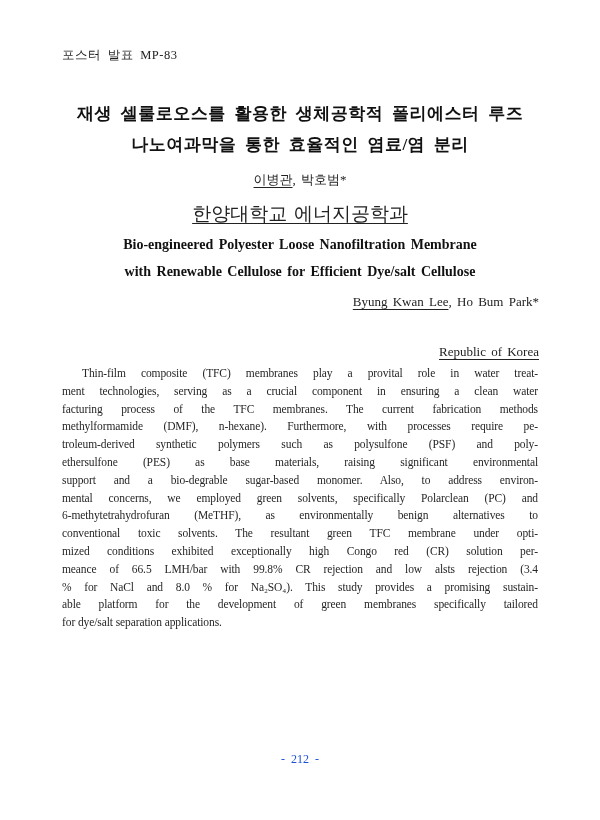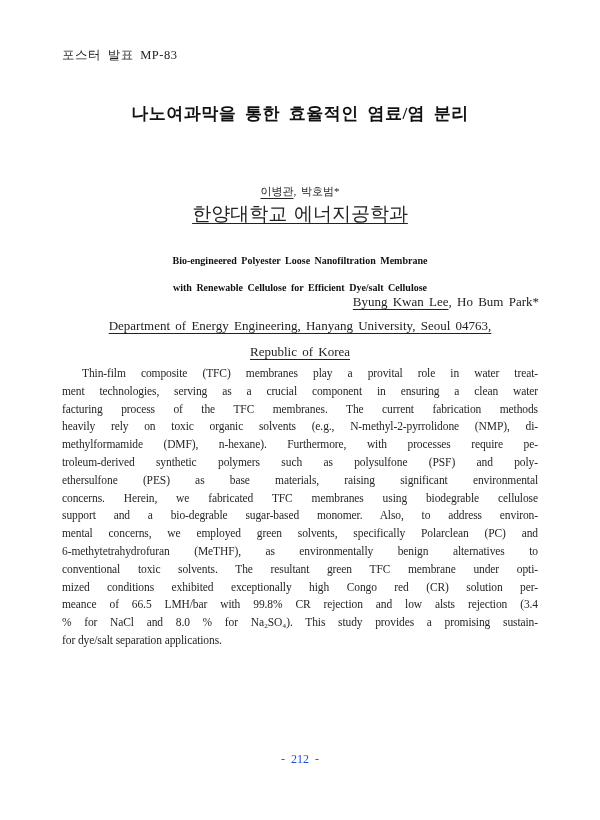--- a/index.html
+++ b/index.html
@@ -40,53 +40,53 @@
   .k-title {
     top: 98px;
     font-size: 17px;
     font-weight: bold;
     line-height: 31px;
     color: #111111;
     word-spacing: 4px;
     letter-spacing: 0.5px;
   }
   .k-authors {
-    top: 184px;
-    font-size: 11px;
+    top: 171px;
+    font-size: 13px;
     word-spacing: 2px;
   }
   .k-affil {
     top: 201px;
     font-size: 19px;
     word-spacing: 2px;
   }
   .e-title {
     top: 231px;
-    font-size: 10px;
+    font-size: 14px;
     font-weight: bold;
     line-height: 27px;
     color: #111111;
     word-spacing: 2px;
-    margin-top: 16px;
   }
   .e-authors {
     top: 294px;
     font-size: 13px;
     word-spacing: 2px;
     text-align: right;
   }
   .e-affil1 {
     top: 318px;
     font-size: 13px;
     word-spacing: 2px;
   }
   .e-affil2 {
     top: 344px;
     font-size: 13px;
     word-spacing: 2px;
+    text-align: right;
   }
   .abstract {
     position: absolute;
     left: 62px;
     top: 365px;
     width: 476px;
     font-size: 11.5px;
     line-height: 17.8px;
     letter-spacing: -0.1px;
     color: #262626;
@@ -111,62 +111,59 @@
   }
 </style>
 </head>
 <body>
 
 <div class="page">
 
   <div class="header-label">포스터 발표 MP-83</div>
 
   <div class="centered k-title">
+    <div>재생 셀룰로오스를 활용한 생체공학적 폴리에스터 루즈</div>
     <div>나노여과막을 통한 효율적인 염료/염 분리</div>
   </div>
 
   <div class="centered k-authors">
     <span class="u">이병관</span><span>, 박호범*</span>
   </div>
 
   <div class="centered k-affil">
     <span class="u">한양대학교 에너지공학과</span>
   </div>
 
   <div class="centered e-title">
     <div>Bio-engineered Polyester Loose Nanofiltration Membrane</div>
     <div>with Renewable Cellulose for Efficient Dye/salt Cellulose</div>
   </div>
 
   <div class="centered e-authors">
     <span class="u">Byung Kwan Lee</span><span>, Ho Bum Park*</span>
   </div>
 
-  <div class="centered e-affil1">
-    <span class="u">Department of Energy Engineering, Hanyang University, Seoul 04763,</span>
-  </div>
 
   <div class="centered e-affil2">
     <span class="u">Republic of Korea</span>
   </div>
 
   <div class="abstract">
       <div class="abs-line">Thin-film composite (TFC) membranes play a provital role in water treat-</div>
       <div class="abs-line">ment technologies, serving as a crucial component in ensuring a clean water</div>
       <div class="abs-line">facturing process of the TFC membranes. The current fabrication methods</div>
-      <div class="abs-line">heavily rely on toxic organic solvents (e.g., N-methyl-2-pyrrolidone (NMP), di-</div>
       <div class="abs-line">methylformamide (DMF), n-hexane). Furthermore, with processes require pe-</div>
       <div class="abs-line">troleum-derived synthetic polymers such as polysulfone (PSF) and poly-</div>
       <div class="abs-line">ethersulfone (PES) as base materials, raising significant environmental</div>
-      <div class="abs-line">concerns. Herein, we fabricated TFC membranes using biodegrable cellulose</div>
       <div class="abs-line">support and a bio-degrable sugar-based monomer. Also, to address environ-</div>
       <div class="abs-line">mental concerns, we employed green solvents, specifically Polarclean (PC) and</div>
       <div class="abs-line">6-methytetrahydrofuran (MeTHF), as environmentally benign alternatives to</div>
       <div class="abs-line">conventional toxic solvents. The resultant green TFC membrane under opti-</div>
       <div class="abs-line">mized conditions exhibited exceptionally high Congo red (CR) solution per-</div>
       <div class="abs-line">meance of 66.5 LMH/bar with 99.8% CR rejection and low alsts rejection (3.4</div>
       <div class="abs-line">% for NaCl and 8.0 % for Na₂SO₄). This study provides a promising sustain-</div>
+      <div class="abs-line">able platform for the development of green membranes specifically tailored</div>
       <div class="abs-line">for dye/salt separation applications.</div>
     </div>
 
   <div class="centered page-number">- 212 -</div>
 
 </div>
 
 </body></html>

